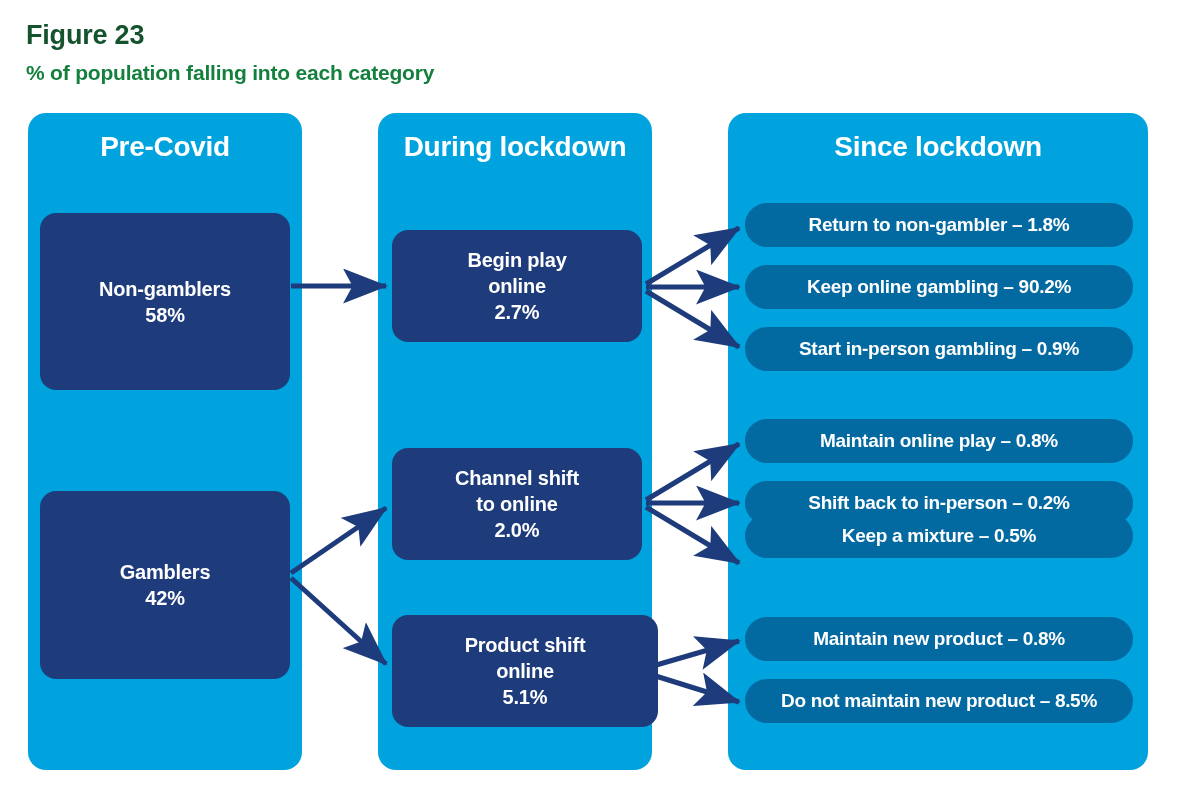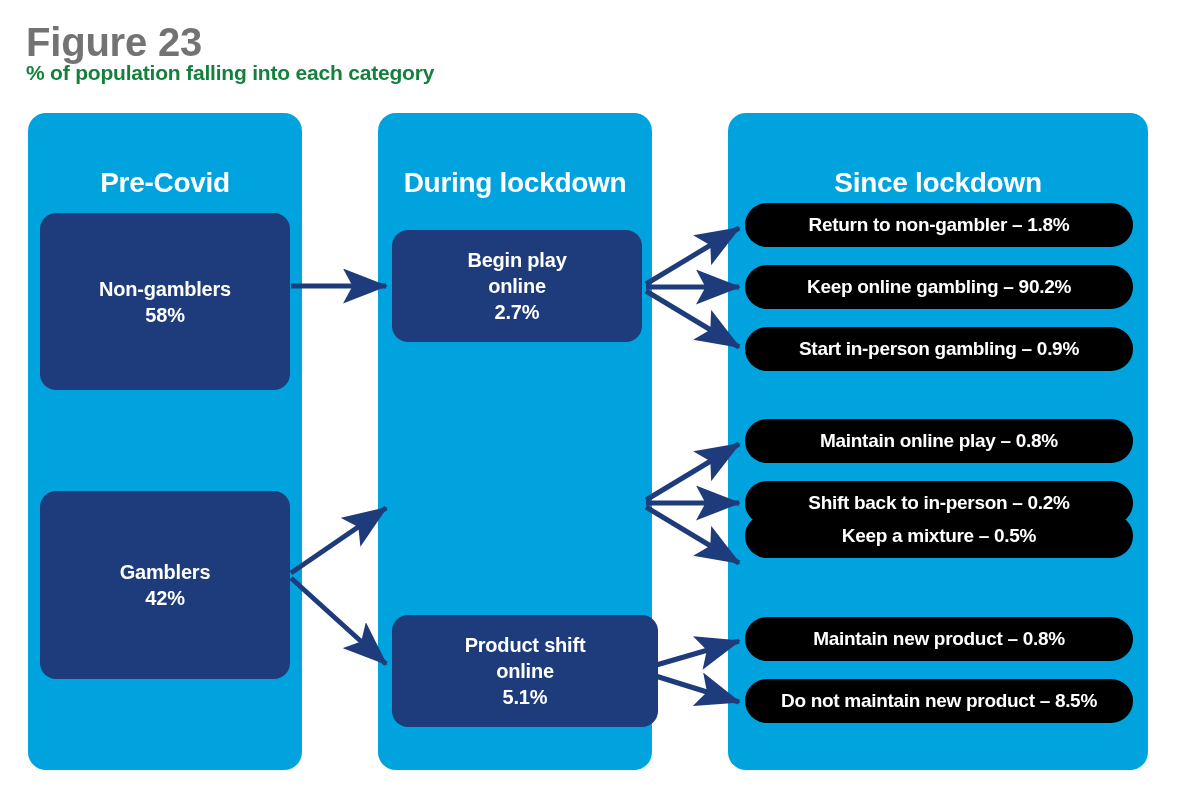--- a/index.html
+++ b/index.html
@@ -14,23 +14,23 @@
     overflow: hidden;
     font-family: "Liberation Sans", sans-serif;
     -webkit-font-smoothing: antialiased;
   }
 
   
   #figure-title {
     position: absolute;
     left: 26px;
     top: 20px;
-    font-size: 40px;
-    font-weight: bold;
-    color: #737373;
+    font-size: 27px;
+    font-weight: bold;
+    color: #14532d;
     letter-spacing: -0.2px;
     white-space: nowrap;
   }
   #figure-subtitle {
     position: absolute;
     left: 26px;
     top: 61px;
     font-size: 21px;
     font-weight: bold;
     color: #15803d;
@@ -57,21 +57,20 @@
     position: absolute;
     left: 0;
     right: 0;
     top: 18px;
     text-align: center;
     color: #ffffff;
     font-size: 28px;
     font-weight: bold;
     letter-spacing: -0.3px;
     white-space: nowrap;
-    margin-top: 36px;
   }
 
   #panel-pre-covid   { left: 28px;  top: 113px; width: 274px; height: 657px; }
   #panel-during      { left: 378px; top: 113px; width: 274px; height: 657px; }
   #panel-since       { left: 728px; top: 113px; width: 420px; height: 657px; }
 
   
   .node {
     position: absolute;
     background: #1E3C7B;
@@ -95,21 +94,21 @@
   #node-begin-play   { left: 392px; top: 230px; width: 250px; height: 112px; }
   #node-channel      { left: 392px; top: 448px; width: 250px; height: 112px; }
   #node-product      { left: 392px; top: 615px; width: 266px; height: 112px; }
 
   
   .pill {
     position: absolute;
     left: 745px;
     width: 388px;
     height: 44px;
-    background: #000000;
+    background: #0369a1;
     border-radius: 22px;
     color: #ffffff;
     display: flex;
     align-items: center;
     justify-content: center;
     font-size: 19px;
     font-weight: bold;
     letter-spacing: -0.3px;
     white-space: nowrap;
     box-sizing: border-box;
@@ -189,20 +188,25 @@
     <span class="ln">Gamblers</span>
     <span class="ln">42%</span>
   </div>
 
   <div class="node" id="node-begin-play">
     <span class="ln">Begin play</span>
     <span class="ln">online</span>
     <span class="ln">2.7%</span>
   </div>
 
+  <div class="node" id="node-channel">
+    <span class="ln">Channel shift</span>
+    <span class="ln">to online</span>
+    <span class="ln">2.0%</span>
+  </div>
 
   <div class="node" id="node-product">
     <span class="ln">Product shift</span>
     <span class="ln">online</span>
     <span class="ln">5.1%</span>
   </div>
 
   <div class="pill" id="pill-0">Return to non-gambler – 1.8%</div>
   <div class="pill" id="pill-1">Keep online gambling – 90.2%</div>
   <div class="pill" id="pill-2">Start in-person gambling – 0.9%</div>

